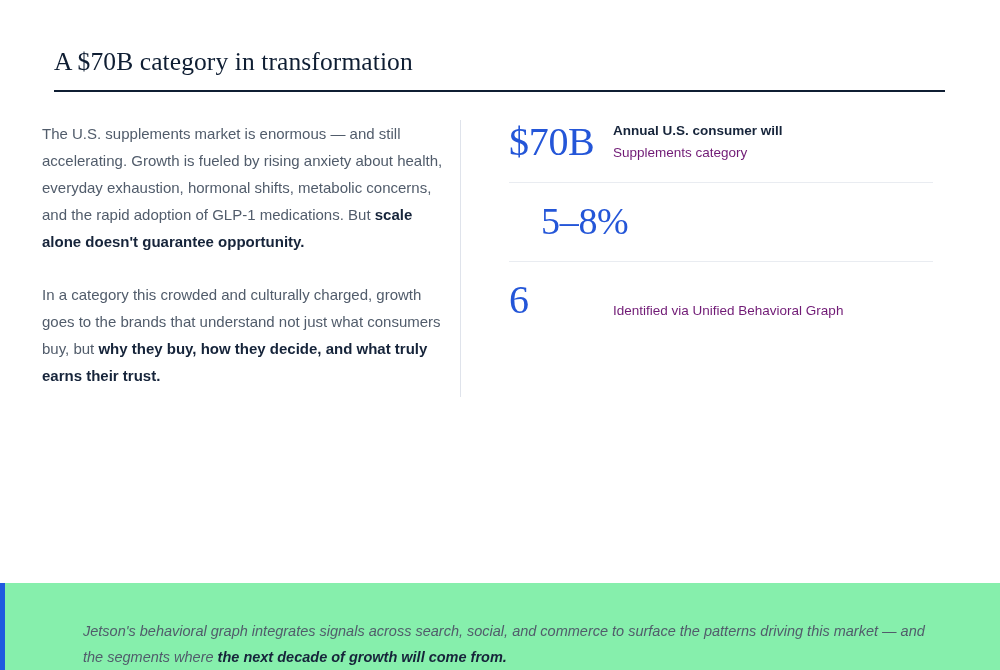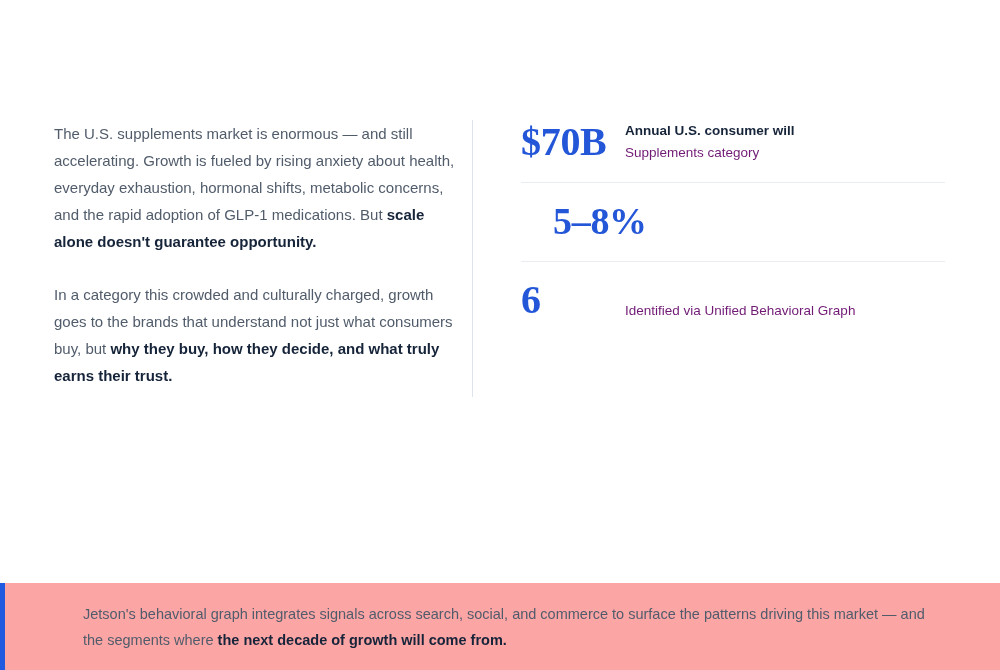--- a/index.html
+++ b/index.html
@@ -41,21 +41,21 @@
   .title-rule {
     margin-top: 12px;
     width: 891px;
     height: 2px;
     background: #0f1e33;
   }
 
   
   .columns {
     position: absolute;
-    left: 54px;
+    left: 42px;
     top: 120px;
     width: 891px;
     display: flex;
     align-items: flex-start;
   }
 
   .col-left {
     width: 418px;
     flex: 0 0 418px;
     padding-right: 10px;
@@ -102,21 +102,21 @@
   .stat-row.last {
     border-bottom: none;
   }
   .stat-number {
     flex: 0 0 104px;
     width: 104px;
     font-family: "Liberation Serif", serif;
     font-size: 40px;
     line-height: 44px;
     color: #2456d8;
-    font-weight: 700;
+    font-weight: 400;
     letter-spacing: -0.3px;
     white-space: nowrap;
   }
   .stat-number.small-gap {
     font-size: 38px;
     margin-left: 32px;
   }
   .stat-text {
     flex: 1 1 auto;
     padding-bottom: 2px;
@@ -135,44 +135,49 @@
     margin: 0;
   }
 
   
   .callout {
     position: absolute;
     left: 0;
     right: 0;
     top: 583px;
     bottom: 0;
-    background: #fca5a5;
+    background: #86efac;
     border-left: 5px solid #1f5ae0;
     box-sizing: border-box;
     display: flex;
-    align-items: center;
+    align-items: flex-end;
+    font-style: italic;
   }
   .callout-text {
     margin: 0;
     padding-left: 78px;
     padding-right: 55px;
     font-size: 14.5px;
     line-height: 26px;
     color: #515c6b;
   }
   .callout-text b {
     color: #16243a;
     font-weight: 700;
   }
 </style>
 </head>
 <body>
 
 <div class="slide">
 
+  <div class="title-block">
+    <h1 class="page-title">A $70B category in transformation</h1>
+    <div class="title-rule"></div>
+  </div>
 
   <div class="columns">
 
     <div class="col-left">
       <p class="para"><span>The U.S. supplements market is enormous — and still accelerating. Growth is fueled by rising anxiety about health, everyday exhaustion, hormonal shifts, metabolic concerns, and the rapid adoption of GLP-1 medications. But </span><b>scale alone doesn't guarantee opportunity.</b></p>
       <p class="para"><span>In a category this crowded and culturally charged, growth goes to the brands that understand not just what consumers buy, but </span><b>why they buy, how they decide, and what truly earns their trust.</b></p>
     </div>
 
     <div class="divider-v"></div>
 

